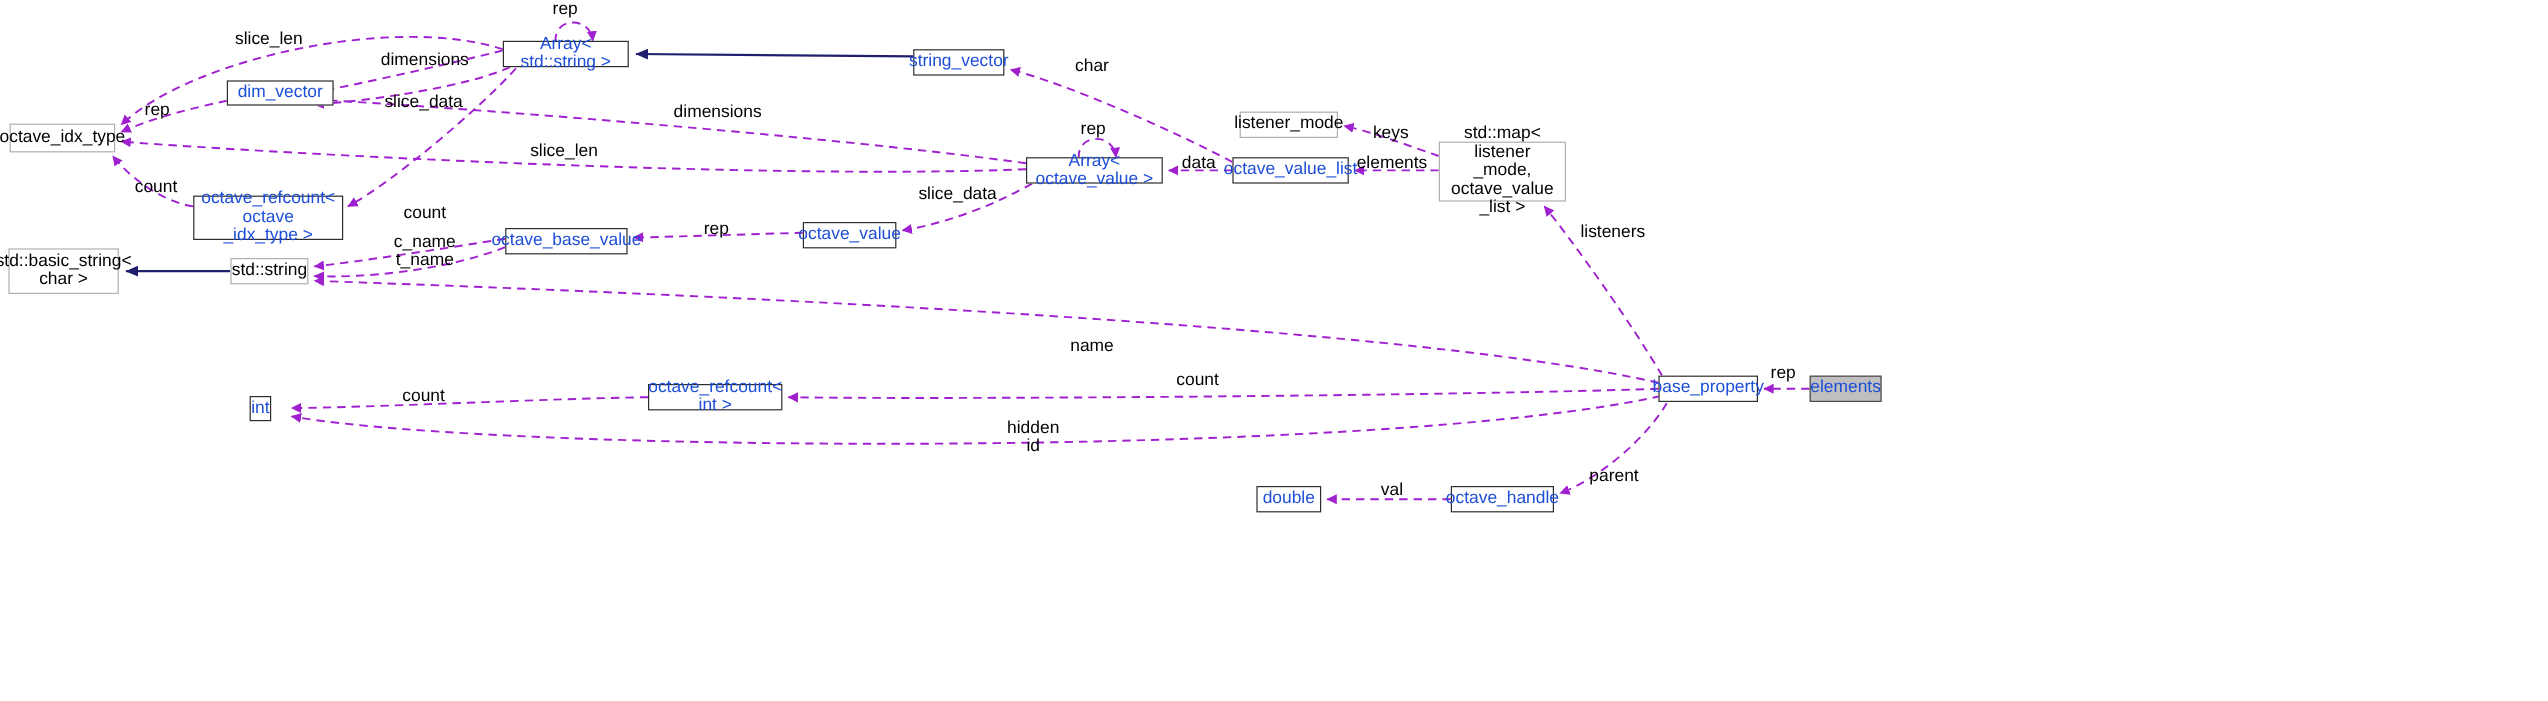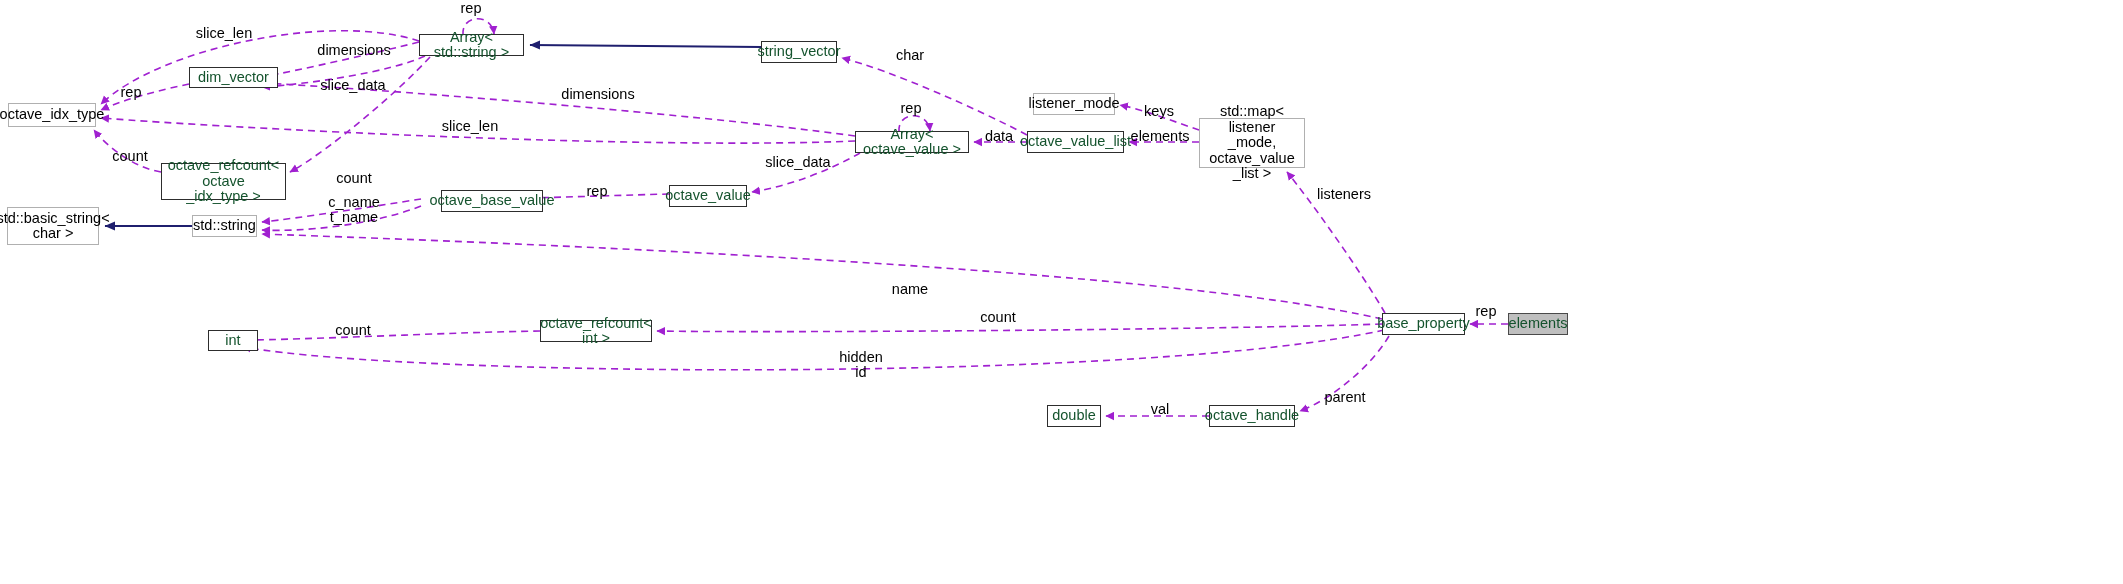--- a/index.html
+++ b/index.html
@@ -24,21 +24,21 @@
   }
   .node {
     position: absolute;
     box-sizing: border-box;
     display: flex;
     align-items: center;
     justify-content: center;
     text-align: center;
     font-size: 14.5px;
     line-height: 15.5px;
-    color: #14532d;
+    color: #1d4ed8;
     background: #ffffff;
     border: 1px solid #404040;
     white-space: pre-line;
     letter-spacing: 0px;
   }
   .node.solid {
     border: 1px solid #2d2d2d;
   }
   .node.muted {
     border: 1px solid #b0b0b0;
@@ -144,25 +144,25 @@
   <div class="node muted" style="left:7px;top:207px;width:92px;height:38px;">std::basic_string&lt;
 char &gt;</div>
 
   <div class="node solid" style="left:161px;top:163px;width:125px;height:37px;">octave_refcount&lt; octave
 _idx_type &gt;</div>
 
   <div class="node muted" style="left:192px;top:215px;width:65px;height:22px;">std::string</div>
 
   <div class="node solid" style="left:189px;top:67px;width:89px;height:21px;">dim_vector</div>
 
-  <div class="node solid" style="left:208px;top:330px;width:50px;height:21px;">int</div>
+  <div class="node solid" style="left:208px;top:330px;width:18px;height:21px;">int</div>
 
   <div class="node solid" style="left:419px;top:34px;width:105px;height:22px;">Array&lt; std::string &gt;</div>
 
-  <div class="node solid" style="left:421px;top:190px;width:102px;height:22px;margin-left:20px;">octave_base_value</div>
+  <div class="node solid" style="left:421px;top:190px;width:102px;height:22px;">octave_base_value</div>
 
   <div class="node solid" style="left:540px;top:320px;width:112px;height:22px;">octave_refcount&lt; int &gt;</div>
 
   <div class="node solid" style="left:669px;top:185px;width:78px;height:22px;text-align:right;">octave_value</div>
 
   <div class="node solid" style="left:761px;top:41px;width:76px;height:22px;">string_vector</div>
 
   <div class="node solid" style="left:855px;top:131px;width:114px;height:22px;">Array&lt; octave_value &gt;</div>
 
   <div class="node muted" style="left:1033px;top:93px;width:82px;height:22px;">listener_mode</div>

